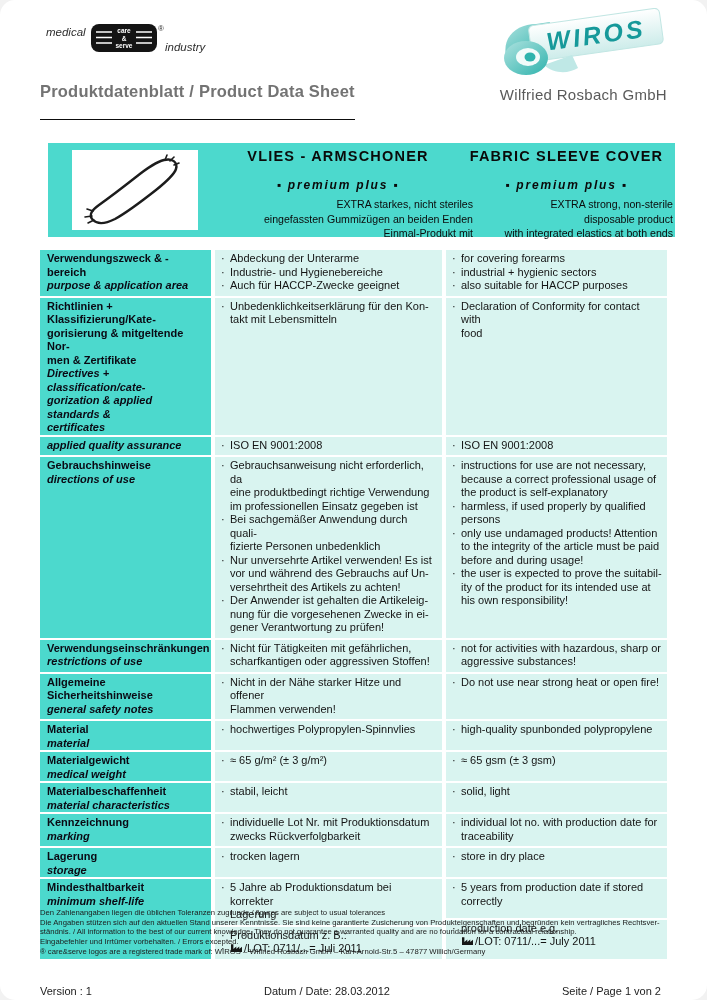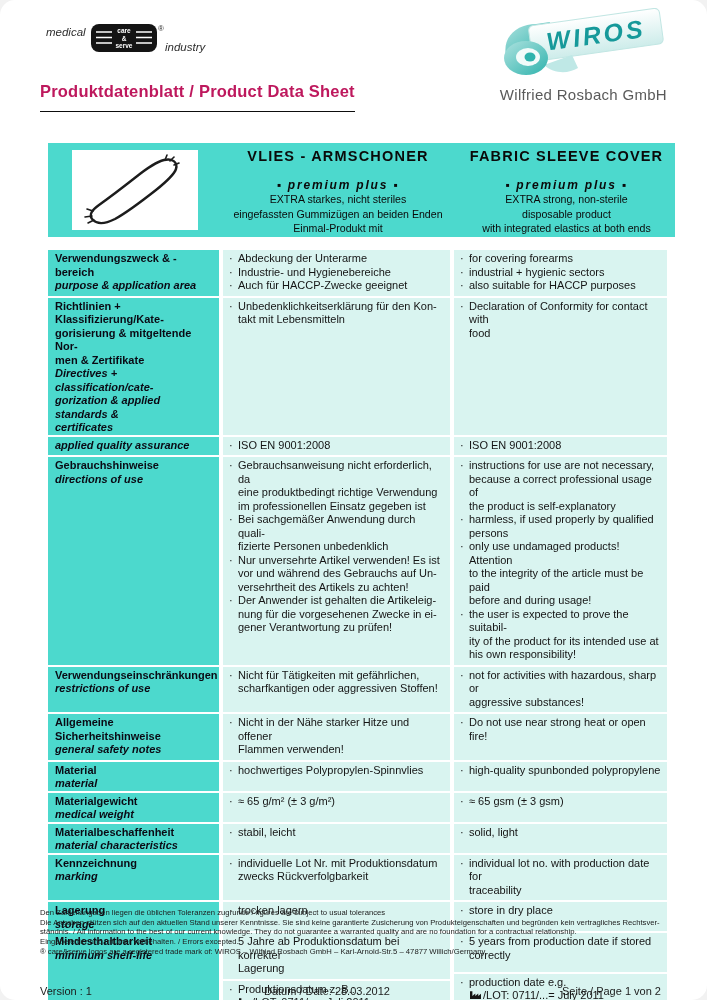--- a/index.html
+++ b/index.html
@@ -8,37 +8,37 @@
     --ink:#141414;
   }
   html,body{margin:0;padding:0;background:#f2f2f2;}
   .page{position:relative;width:707px;height:1000px;background:#ffffff;margin:0 auto;
         font-family:"Liberation Sans",sans-serif;color:var(--ink);overflow:hidden;border-radius:15px;}
 
   
   .cs-logo{position:absolute;left:44px;top:22px;}
   .wiros-logo{position:absolute;left:492px;top:8px;}
   .company{position:absolute;right:40px;top:86px;font-size:15px;color:#5a5a5a;letter-spacing:.3px;}
-  .doc-title{position:absolute;left:40px;top:82px;font-size:16.5px;font-weight:bold;color:#be185d;
-             border-bottom:1.6px solid #0d0d0d;padding-bottom:10px;letter-spacing:.2px;display:inline-block;}
+  .doc-title{position:absolute;left:40px;top:82px;font-size:16.5px;font-weight:bold;color:#737373;
+             border-bottom:1.6px solid #0d0d0d;padding-bottom:18px;letter-spacing:.2px;display:inline-block;}
 
   
   .band{position:absolute;left:48px;top:143px;width:627px;height:94px;background:var(--teal);}
   .imgbox{position:absolute;left:24px;top:7px;width:126px;height:80px;background:#ffffff;}
   .hb{position:absolute;top:5px;text-align:center;color:#0a0a0a;}
   .hb.de{left:155px;width:270px;}
   .hb.en{left:412px;width:213px;}
   .hb-title{font-size:14.5px;font-weight:bold;letter-spacing:1.2px;white-space:nowrap;}
   .hb-sub{font-size:12px;font-weight:bold;font-style:italic;letter-spacing:1.8px;margin-top:14px;}
-  .hb-desc{font-size:10.6px;line-height:14.6px;}
+  .hb-desc{font-size:10.6px;line-height:14.6px;margin-top:5px;text-align:right;}
 
   
   .table{position:absolute;left:40px;top:250px;width:627px;font-size:11px;line-height:13.5px;}
   .trow{display:flex;align-items:stretch;margin-bottom:2px;}
-  .tlabel{width:158px;background:var(--teal);padding:2px 6px 0 7px;margin-right:4px;color:#0a0a14;margin-left:8px;}
+  .tlabel{width:158px;background:var(--teal);padding:2px 6px 0 7px;margin-right:4px;color:#0a0a14;}
   .lbl-de{font-weight:bold;}
   .lbl-en{font-weight:bold;font-style:italic;}
   .tcol{display:flex;flex-direction:column;gap:2px;margin-right:4px;width:227px;}
   .tcol.en{flex:1;margin-right:0;}
   .tcell{background:var(--cell);padding:2px 5px 3px 6px;flex:1;}
   .bullet{position:relative;padding-left:9px;}
   .bullet .dot{position:absolute;left:0;}
   .factory{vertical-align:-1px;margin-right:1px;}
 
   

